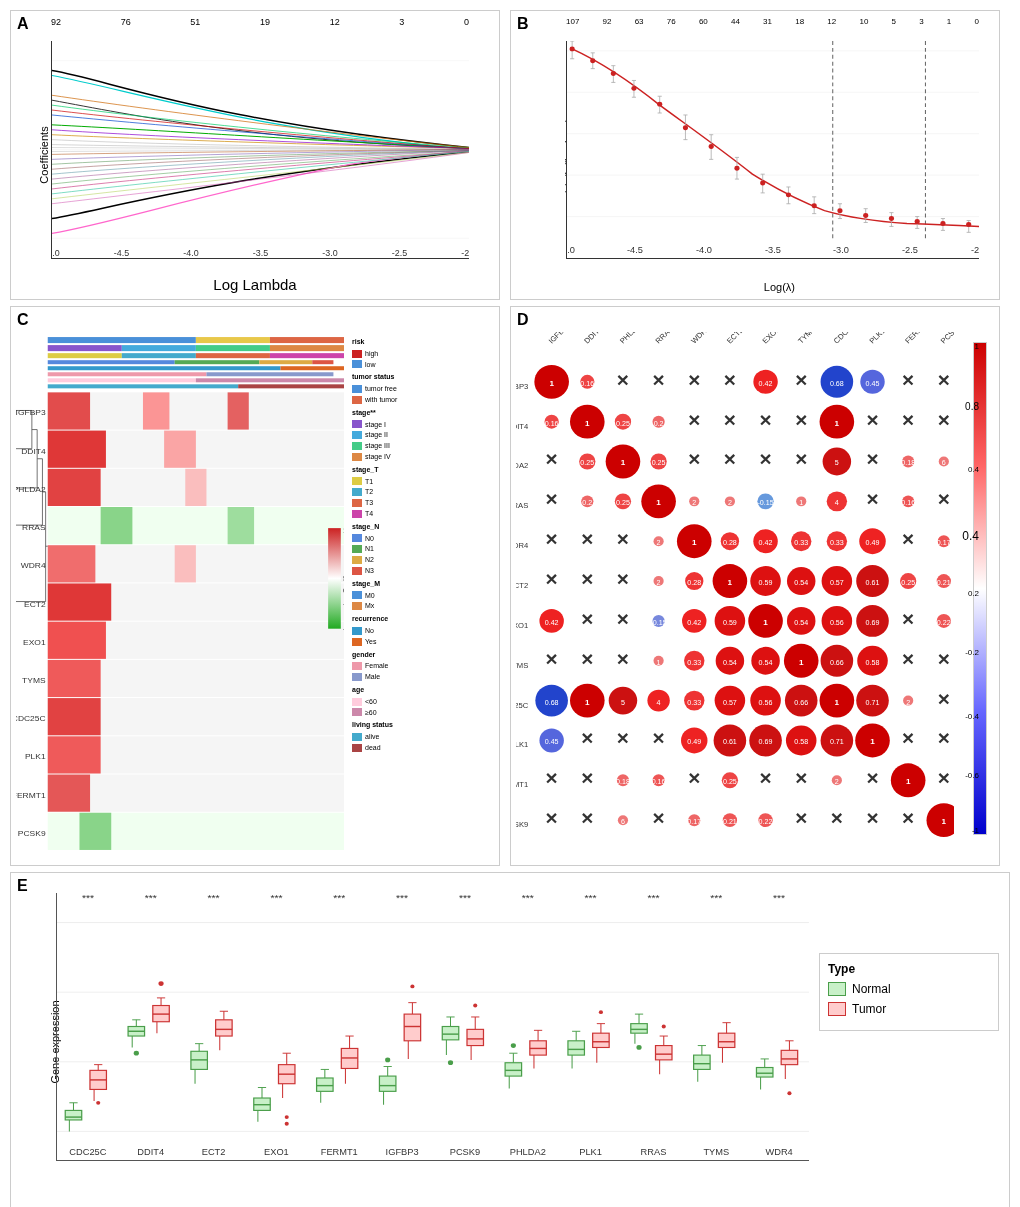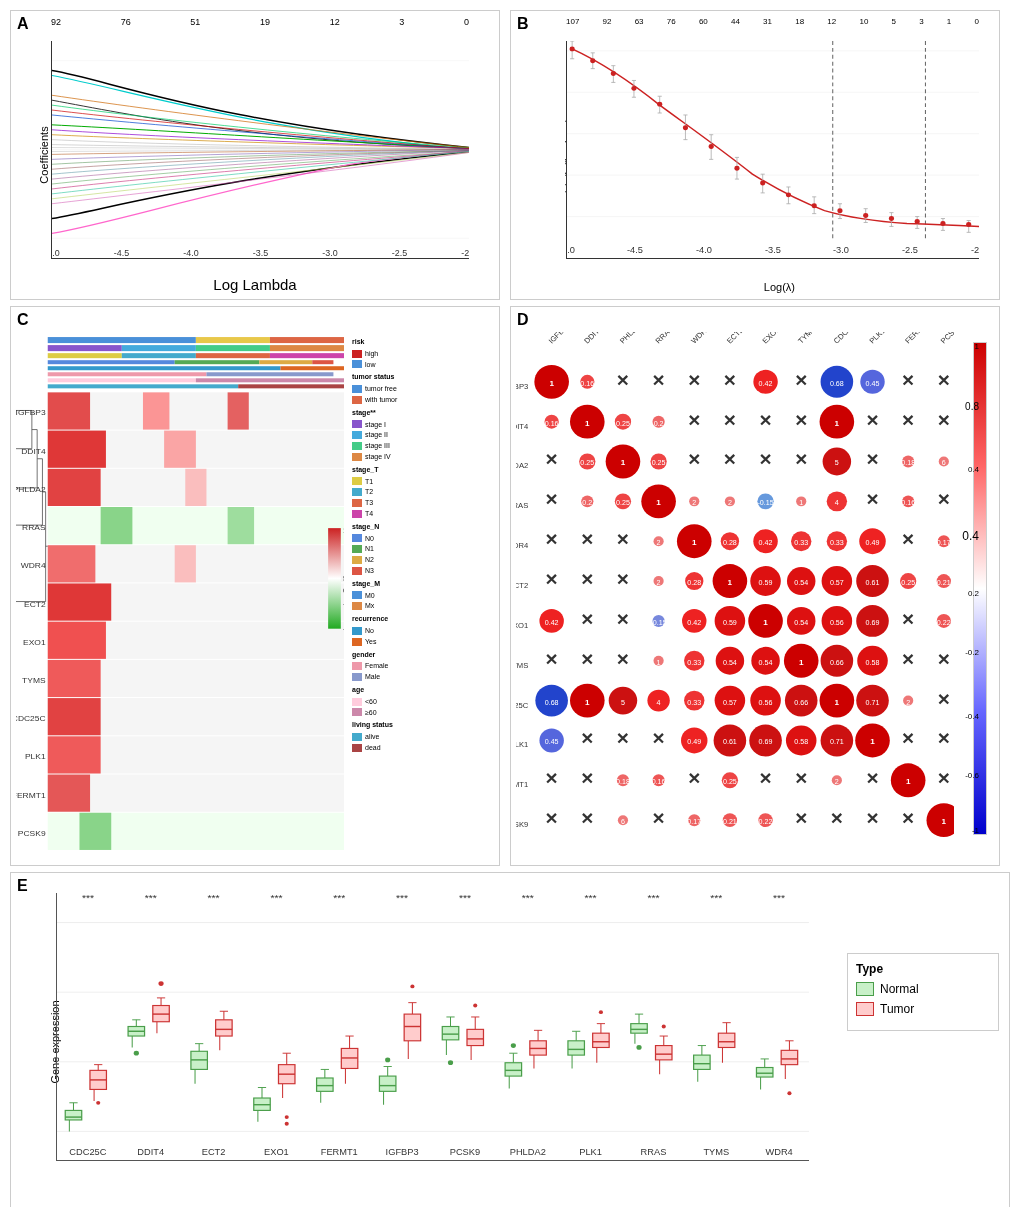--- a/index.html
+++ b/index.html
@@ -157,21 +157,21 @@
       left: 2px;
       top: 50%;
       transform: translateY(-50%) rotate(-90deg);
       font-size: 11px;
       white-space: nowrap;
     }
     .boxplot-legend {
       position: absolute;
       right: 10px;
       top: 80px;
-      width: 152px;
+      width: 180px;
       border: 1px solid #ccc;
       padding: 8px;
       font-size: 12px;
     }
     .boxplot-legend-title {
       font-weight: bold;
       margin-bottom: 6px;
     }
     .legend-row {
       display: flex;

